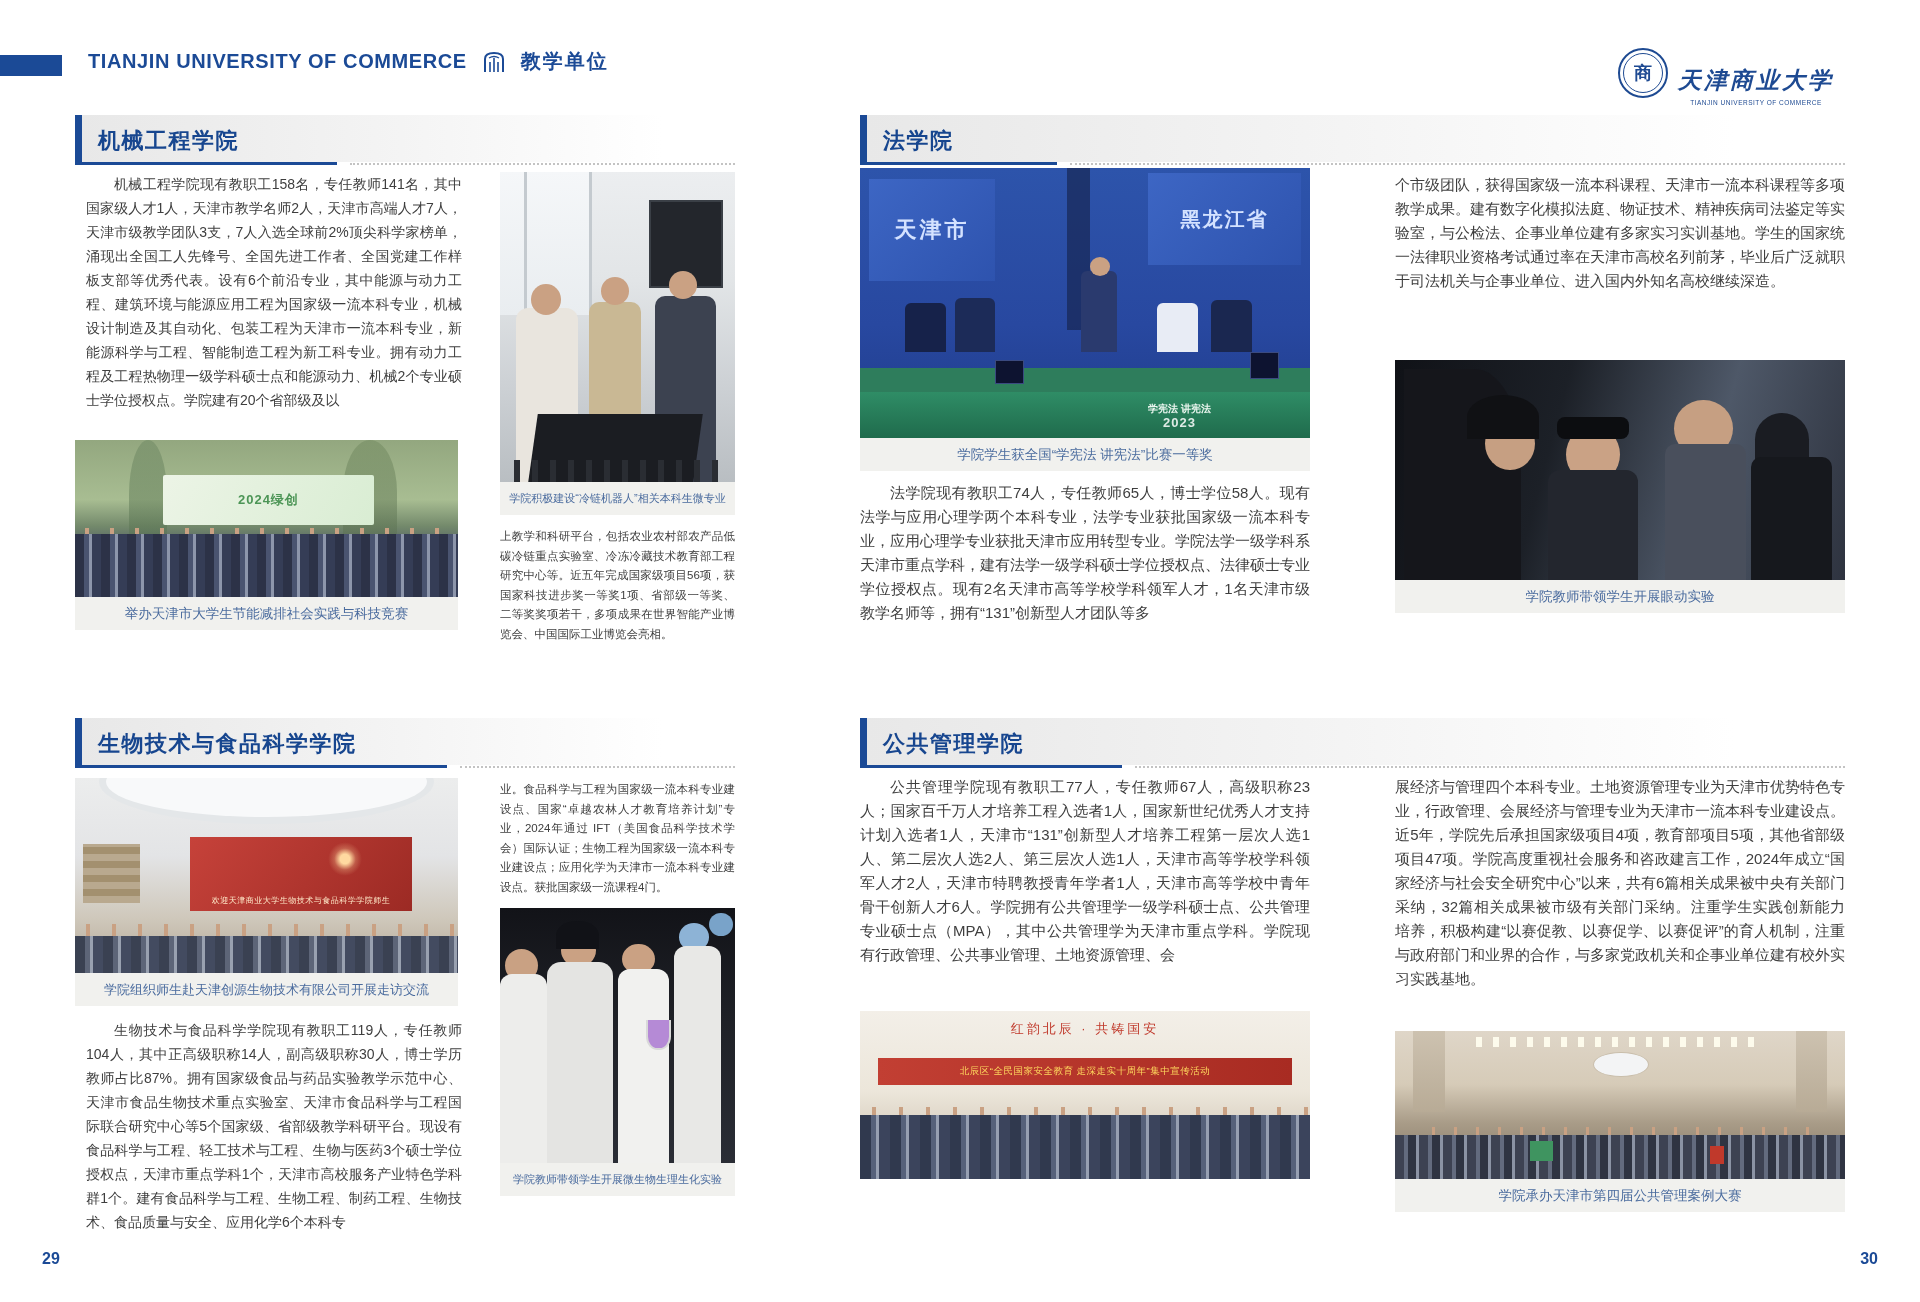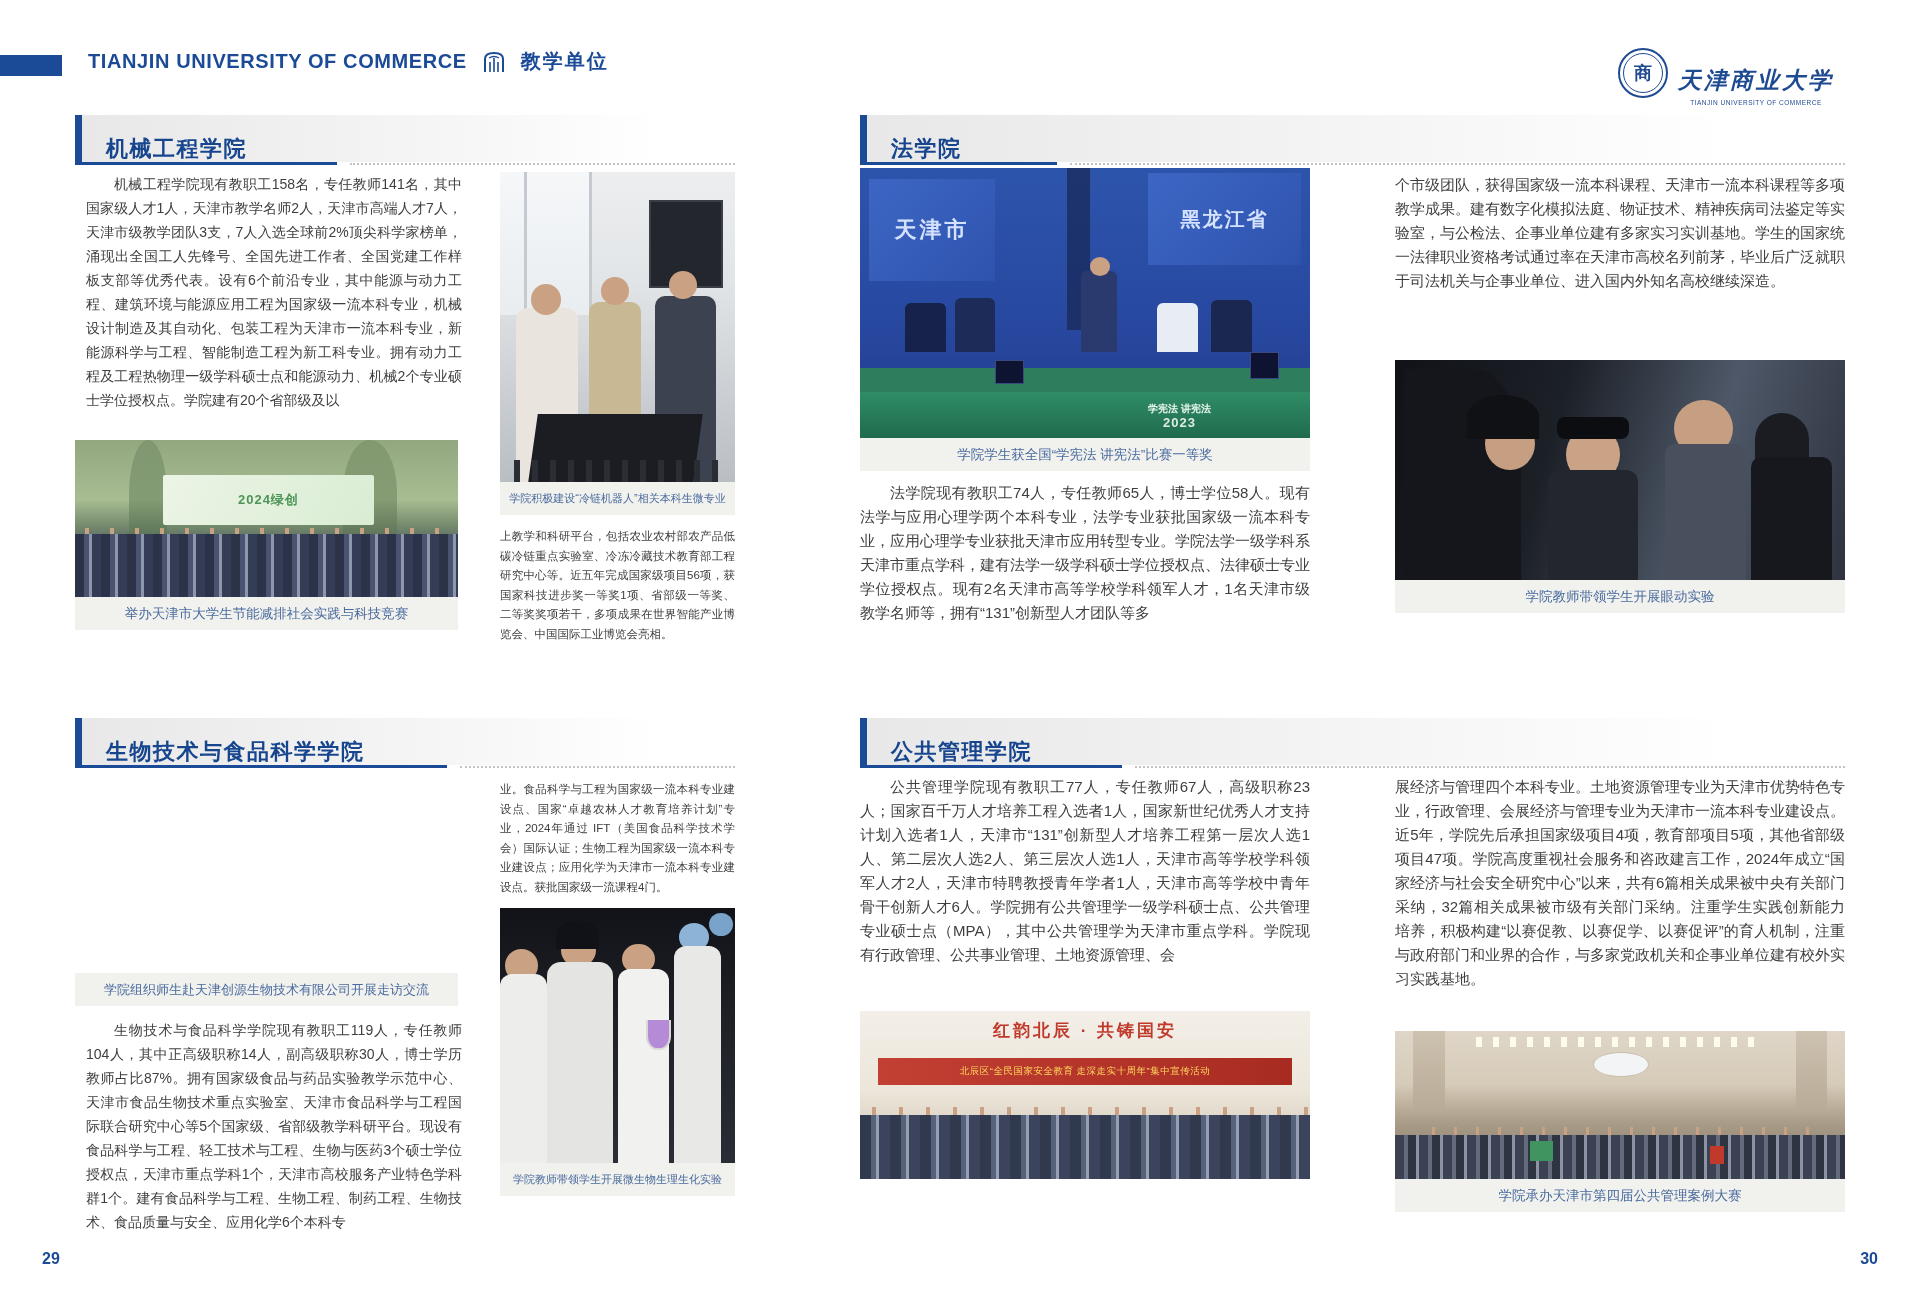--- a/index.html
+++ b/index.html
@@ -18,21 +18,21 @@
   .seal::after{content:"";position:absolute;inset:3px;border:1px solid #1e4a92;border-radius:50%;}
   .seal span{font-size:18px;color:#1e4a92;font-family:"DejaVu Serif",serif;font-weight:bold;}
   .brandtxt{display:flex;flex-direction:column;align-items:center;margin-top:25px;}
   .brandtxt .cn{font-family:"DejaVu Serif",serif;font-size:23px;font-weight:bold;color:#1e4a92;letter-spacing:3px;font-style:italic;}
   .brandtxt .en{font-size:6.5px;color:#1e4a92;letter-spacing:.5px;margin-top:3px;}
   
   .sec{position:absolute;}
   .sec-head{position:relative;height:50px;}
   .sec-head .bar{position:absolute;left:0;top:0;width:7px;height:50px;background:#1b4a96;}
   .sec-head .grad{position:absolute;left:7px;top:0;height:47px;width:88%;background:linear-gradient(90deg,#e8e8e8 0%,#f4f4f4 55%,#ffffff 100%);}
-  .sec-head h2{position:absolute;left:23px;top:11px;margin:8px;font-size:22px;color:#17468f;font-weight:bold;letter-spacing:1.5px;}
+  .sec-head h2{position:absolute;left:23px;top:11px;margin:0;font-size:22px;color:#17468f;font-weight:bold;letter-spacing:1.5px;}
   .sec-head .sub{position:absolute;left:7px;top:47px;height:3px;background:#1b4a96;}
   .sec-head .dots{position:absolute;top:48px;right:0;border-top:2px dotted #c3c3c3;height:0;}
   .txt{color:#3e3e3e;font-size:15px;line-height:24px;text-align:justify;margin:0;}
   .txt.sm{font-size:11.5px;line-height:19.5px;}
   .ind{text-indent:2em;}
   .cap{position:absolute;background:#f1f1ee;color:#4a6b9e;font-size:13.5px;text-align:center;
        display:flex;align-items:center;justify-content:center;padding:0 4px;box-sizing:border-box;height:33px;}
   .ph{position:absolute;overflow:hidden;}
   .pageno{position:absolute;bottom:34px;font-size:16px;font-weight:bold;color:#1b4a96;}
   .abs{position:absolute;}
@@ -156,20 +156,30 @@
 
 <div class="sec" style="left:75px;top:718px;width:660px;height:530px;">
   <div class="sec-head">
     <div class="bar"></div>
     <div class="grad"></div>
     <h2>生物技术与食品科学学院</h2>
     <div class="sub" style="width:365px;"></div>
     <div class="dots" style="left:385px;"></div>
   </div>
 
+  <div class="ph" style="left:0;top:60px;width:383px;height:195px;background:linear-gradient(180deg,#eceded 0%,#e3e4e6 40%,#cfc8bb 72%,#b0a493 100%);">
+    <div class="abs" style="left:8%;top:-16%;width:84%;height:36%;background:#f8f9fa;border-radius:50%;box-shadow:0 0 0 7px #e4e7e9;"></div>
+    <div class="abs" style="left:2%;top:34%;width:15%;height:30%;background:repeating-linear-gradient(0deg,#b9a98f 0 7px,#a3906f 7px 14px);"></div>
+    <div class="abs" style="left:30%;top:30%;width:58%;height:38%;background:linear-gradient(130deg,#c6423a 0%,#9c2a24 100%);display:flex;align-items:flex-end;justify-content:center;padding-bottom:5px;box-sizing:border-box;">
+      <span style="color:#ffe9c9;font-size:8px;letter-spacing:.5px;white-space:nowrap;">欢迎天津商业大学生物技术与食品科学学院师生</span>
+    </div>
+    <div class="abs" style="left:66%;top:33%;width:34px;height:34px;background:radial-gradient(circle,#ffd9a0 0 20%,rgba(255,217,160,.25) 45%,transparent 70%);"></div>
+    <div class="abs" style="left:0;bottom:17%;width:100%;height:8%;background:repeating-linear-gradient(90deg,transparent 0 11px,#c9a183 11px 15px,transparent 15px 26px);"></div>
+    <div class="abs" style="left:0;bottom:0;width:100%;height:19%;background:repeating-linear-gradient(90deg,#3a4152 0 10px,#5d6578 10px 15px,#99a1b0 15px 18px,#434b60 18px 28px);"></div>
+  </div>
   <div class="cap" style="left:0;top:255px;width:383px;font-size:13px;">学院组织师生赴天津创源生物技术有限公司开展走访交流</div>
 
   <p class="txt ind abs" style="left:11px;top:300px;width:376px;font-size:14px;">生物技术与食品科学学院现有教职工119人，专任教师104人，其中正高级职称14人，副高级职称30人，博士学历教师占比87%。拥有国家级食品与药品实验教学示范中心、天津市食品生物技术重点实验室、天津市食品科学与工程国际联合研究中心等5个国家级、省部级教学科研平台。现设有食品科学与工程、轻工技术与工程、生物与医药3个硕士学位授权点，天津市重点学科1个，天津市高校服务产业特色学科群1个。建有食品科学与工程、生物工程、制药工程、生物技术、食品质量与安全、应用化学6个本科专</p>
 
   <p class="txt sm abs" style="left:425px;top:62px;width:235px;">业。食品科学与工程为国家级一流本科专业建设点、国家“卓越农林人才教育培养计划”专业，2024年通过 IFT（美国食品科学技术学会）国际认证；生物工程为国家级一流本科专业建设点；应用化学为天津市一流本科专业建设点。获批国家级一流课程4门。</p>
 
   <div class="ph" style="left:425px;top:190px;width:235px;height:255px;background:linear-gradient(180deg,#121318 0%,#1f2127 45%,#2a2d35 100%);">
     <div class="abs" style="left:2%;top:16%;width:14%;height:13%;background:#c9a183;border-radius:50%;"></div>
     <div class="abs" style="left:0;top:26%;width:20%;height:74%;background:#ededeb;border-radius:12px 12px 0 0;"></div>
     <div class="abs" style="left:26%;top:10%;width:15%;height:13%;background:#caa183;border-radius:50%;"></div>
@@ -191,21 +201,21 @@
     <div class="grad"></div>
     <h2>公共管理学院</h2>
     <div class="sub" style="width:255px;"></div>
     <div class="dots" style="left:275px;"></div>
   </div>
 
   <p class="txt ind abs" style="left:0;top:57px;width:450px;">公共管理学院现有教职工77人，专任教师67人，高级职称23人；国家百千万人才培养工程入选者1人，国家新世纪优秀人才支持计划入选者1人，天津市“131”创新型人才培养工程第一层次人选1人、第二层次人选2人、第三层次人选1人，天津市高等学校学科领军人才2人，天津市特聘教授青年学者1人，天津市高等学校中青年骨干创新人才6人。学院拥有公共管理学一级学科硕士点、公共管理专业硕士点（MPA），其中公共管理学为天津市重点学科。学院现有行政管理、公共事业管理、土地资源管理、会</p>
 
   <div class="ph" style="left:0;top:293px;width:450px;height:168px;background:linear-gradient(180deg,#f3efe8 0%,#ece6da 48%,#d4cabb 78%,#b7ab97 100%);">
     <div class="abs" style="left:0;top:5%;width:100%;text-align:center;">
-      <span style="color:#c0392b;font-weight:bold;font-size:17px;letter-spacing:3px;">红韵北辰 · 共铸国安</span>
+      <span style="color:#c0392b;font-weight:normal;font-size:13px;letter-spacing:3px;">红韵北辰 · 共铸国安</span>
     </div>
     <div class="abs" style="left:4%;top:28%;width:92%;height:16%;background:linear-gradient(90deg,#c23f33,#a82b22);display:flex;align-items:center;justify-content:center;">
       <span style="color:#ffd95e;font-size:9.5px;letter-spacing:.5px;white-space:nowrap;">北辰区“全民国家安全教育 走深走实十周年”集中宣传活动</span>
     </div>
     <div class="abs" style="left:0;bottom:34%;width:100%;height:9%;background:repeating-linear-gradient(90deg,transparent 0 12px,#c9a183 12px 16px,transparent 16px 27px);"></div>
     <div class="abs" style="left:0;bottom:0;width:100%;height:38%;background:repeating-linear-gradient(90deg,#30394e 0 11px,#56617a 11px 16px,#97a0b2 16px 19px,#3b445c 19px 30px);"></div>
   </div>
 
   <p class="txt abs" style="left:535px;top:57px;width:450px;">展经济与管理四个本科专业。土地资源管理专业为天津市优势特色专业，行政管理、会展经济与管理专业为天津市一流本科专业建设点。近5年，学院先后承担国家级项目4项，教育部项目5项，其他省部级项目47项。学院高度重视社会服务和咨政建言工作，2024年成立“国家经济与社会安全研究中心”以来，共有6篇相关成果被中央有关部门采纳，32篇相关成果被市级有关部门采纳。注重学生实践创新能力培养，积极构建“以赛促教、以赛促学、以赛促评”的育人机制，注重与政府部门和业界的合作，与多家党政机关和企事业单位建有校外实习实践基地。</p>
 

